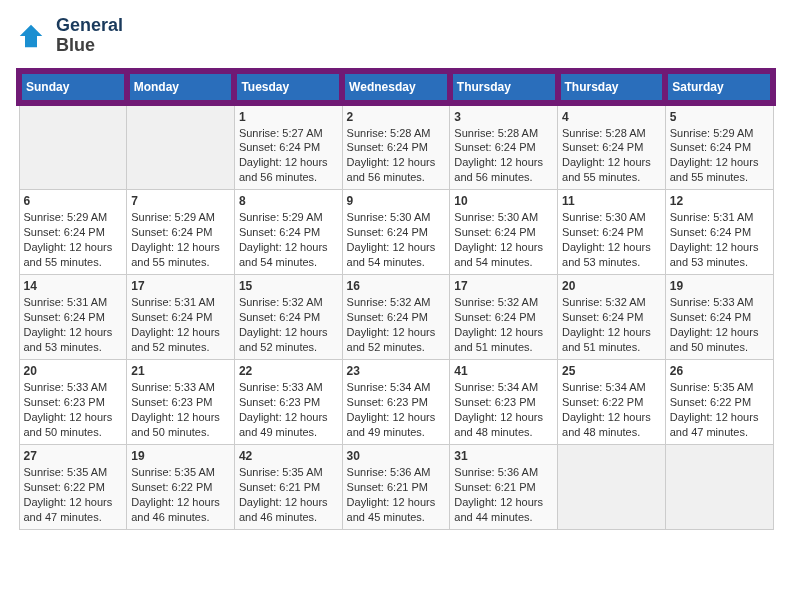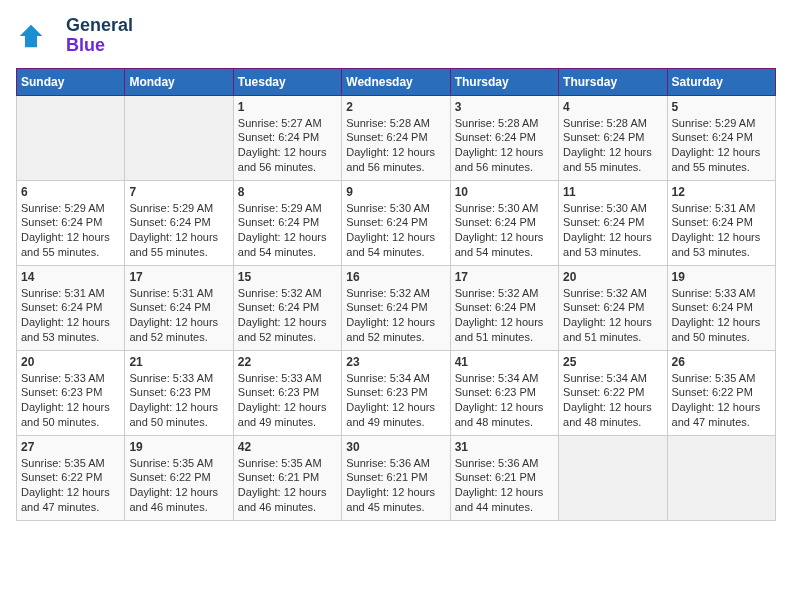--- a/index.html
+++ b/index.html
@@ -12,30 +12,30 @@
     }
     .header {
       display: flex;
       justify-content: space-between;
       align-items: flex-start;
       margin-bottom: 12px;
     }
     .logo {
       display: flex;
       align-items: center;
-      gap: 20px;
+      gap: 10px;
     }
     .logo-text {
       font-size: 18px;
       font-weight: bold;
       color: #1a3a5c;
       line-height: 1.1;
     }
     .logo-text span {
-      color: #6d28d9;
+      color: #404040;
     }
     .logo-icon {
       width: 30px;
       height: 30px;
     }
     .title-block {
       text-align: right;
     }
     .month-title {
       font-size: 42px;
@@ -53,21 +53,21 @@
       border-collapse: collapse;
       table-layout: fixed;
     }
     thead th {
       background-color: #2a6ebb;
       color: white;
       font-size: 12px;
       font-weight: bold;
       padding: 6px 4px;
       text-align: left;
-      border: 1px solid #701a75;
+      border: 6px solid #701a75;
     }
     tbody td {
       border: 1px solid #ccc;
       vertical-align: top;
       padding: 4px;
       font-size: 10px;
       color: #222;
       height: 85px;
       background: #fff;
     }

